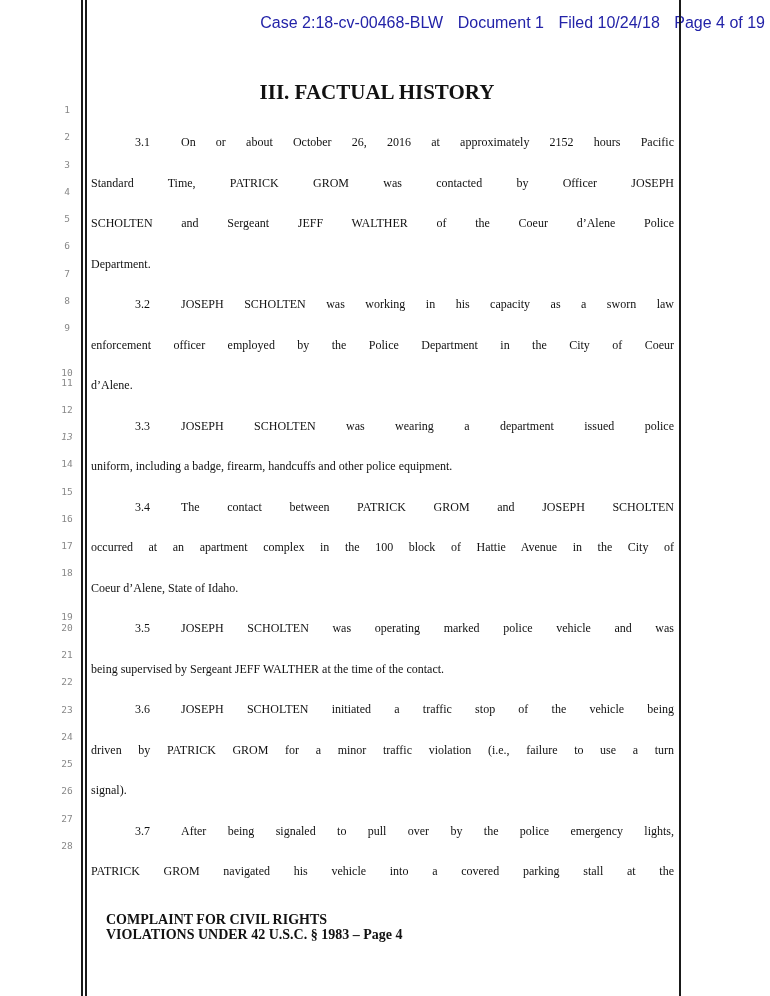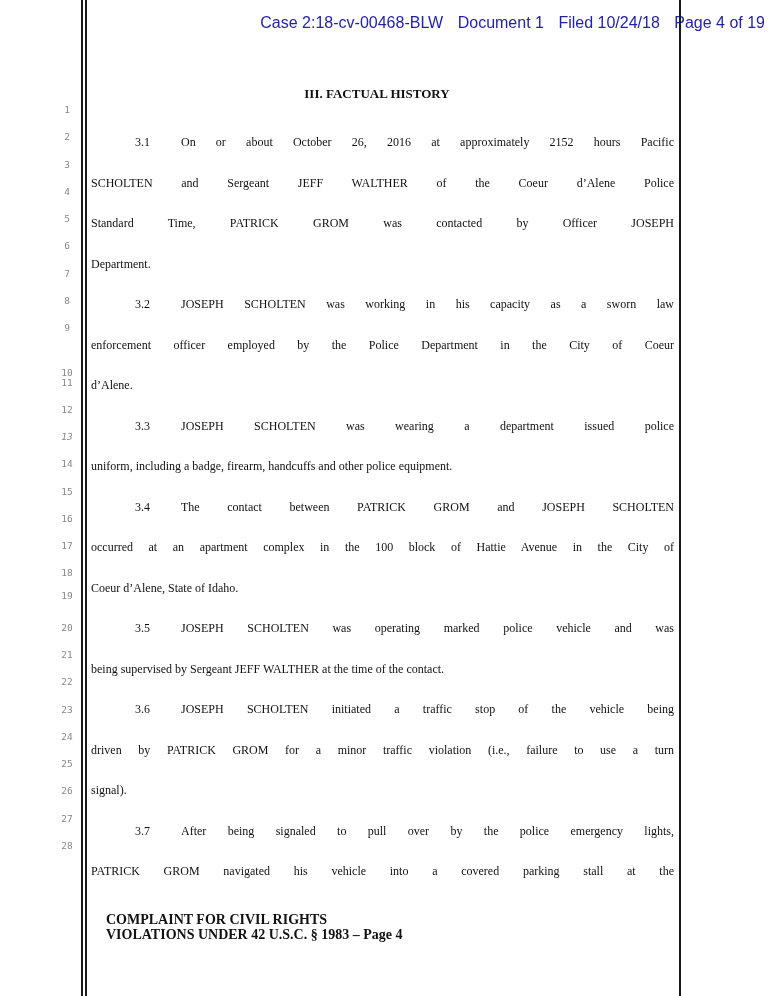--- a/index.html
+++ b/index.html
@@ -5,21 +5,21 @@
     html, body { margin: 0; padding: 0; background: #ffffff; }
     body { width: 770px; height: 996px; position: relative; overflow: hidden; font-family: "Liberation Serif", serif; color: #111; }
     .header { position: absolute; top: 14px; left: 0; width: 770px; text-align: right; font-family: "Liberation Sans", sans-serif; font-size: 16px; color: #2323a8; }
     .header span { margin: 0 5px; }
     .vline { position: absolute; top: 0; height: 996px; background: #1a1a1a; }
     .l1 { left: 81px; width: 2px; }
     .l2 { left: 85px; width: 2px; }
     .r1 { left: 679px; width: 2px; }
     .linenums { position: absolute; left: 55px; top: 0; width: 24px; font-family: "DejaVu Sans Mono", monospace; font-size: 9.5px; color: #888; }
     .linenums div { position: absolute; width: 24px; text-align: center; }
-    .title { position: absolute; top: 86px; left: 87px; width: 580px; text-align: center; font-weight: bold; font-size: 13px; }
+    .title { position: absolute; top: 80px; left: 87px; width: 580px; text-align: center; font-weight: bold; font-size: 21px; }
     .body-text { position: absolute; left: 91px; width: 583px; top: 128px; font-size: 12px; }
     .line { height: 40.5px; line-height: 28px; white-space: nowrap; }
     .line.j { text-align: justify; text-align-last: justify; }
     .line.ind { padding-left: 44px; }
     .pnum { display: inline-block; width: 46px; }
     .footer { position: absolute; top: 912px; left: 106px; font-weight: bold; font-size: 14px; line-height: 15px; }
   </style>
 </head>
 <body>
 
@@ -46,39 +46,39 @@
     <div style="top: 322px;">9</div>
     <div style="top: 349.25px; margin-top: 18px;">10</div>
     <div style="top: 376.5px;">11</div>
     <div style="top: 403.75px;">12</div>
     <div style="top: 431px; font-style: italic;">13</div>
     <div style="top: 458.25px;">14</div>
     <div style="top: 485.5px;">15</div>
     <div style="top: 512.75px; text-align: center;">16</div>
     <div style="top: 540px;">17</div>
     <div style="top: 567.25px;">18</div>
-    <div style="top: 590px;">19</div>
+    <div style="top: 611px;">19</div>
     <div style="top: 621.75px;">20</div>
     <div style="top: 649px;">21</div>
     <div style="top: 676.25px;">22</div>
     <div style="top: 703.5px;">23</div>
     <div style="top: 730.75px;">24</div>
     <div style="top: 758px; text-align: center;">25</div>
     <div style="top: 785.25px;">26</div>
     <div style="top: 812.5px;">27</div>
     <div style="top: 839.75px;">28</div>
   </div>
 
 <div class="title">III. FACTUAL HISTORY</div>
 
 <div class="body-text">
 
   <div class="line j ind"><span class="pnum">3.1</span><span>On or about October 26, 2016 at approximately 2152 hours Pacific</span></div>
+  <div class="line j">Standard Time, PATRICK GROM was contacted by Officer JOSEPH</div>
   <div class="line j">SCHOLTEN and Sergeant JEFF WALTHER of the Coeur d’Alene Police</div>
-  <div class="line j">Standard Time, PATRICK GROM was contacted by Officer JOSEPH</div>
   <div class="line">Department.</div>
 
   <div class="line j ind"><span class="pnum">3.2</span><span>JOSEPH SCHOLTEN was working in his capacity as a sworn law</span></div>
   <div class="line j">enforcement officer employed by the Police Department in the City of Coeur</div>
   <div class="line">d’Alene.</div>
 
   <div class="line j ind"><span class="pnum">3.3</span><span>JOSEPH SCHOLTEN was wearing a department issued police</span></div>
   <div class="line">uniform, including a badge, firearm, handcuffs and other police equipment.</div>
 
   <div class="line j ind"><span class="pnum">3.4</span><span>The contact between PATRICK GROM and JOSEPH SCHOLTEN</span></div>

